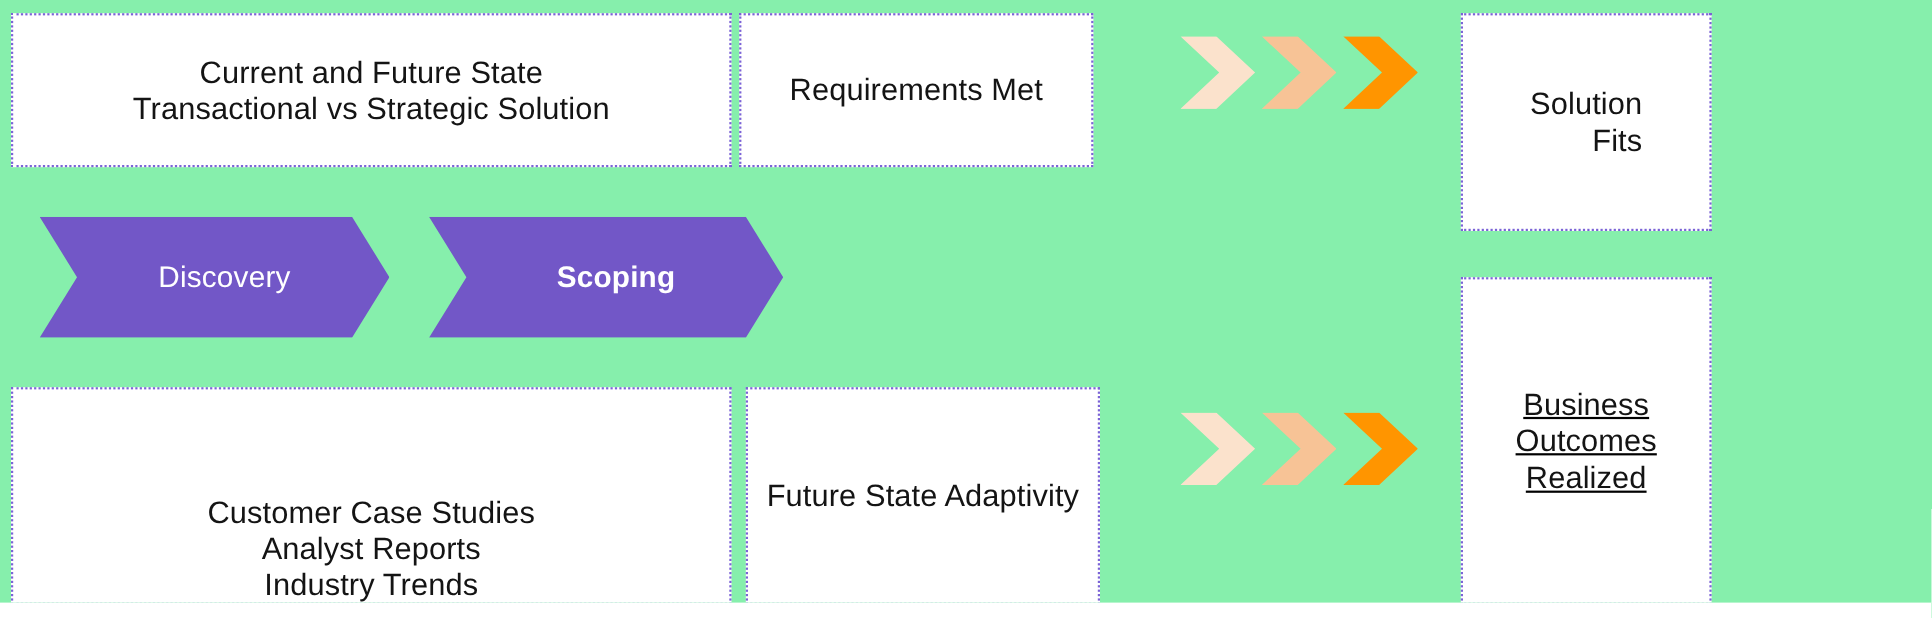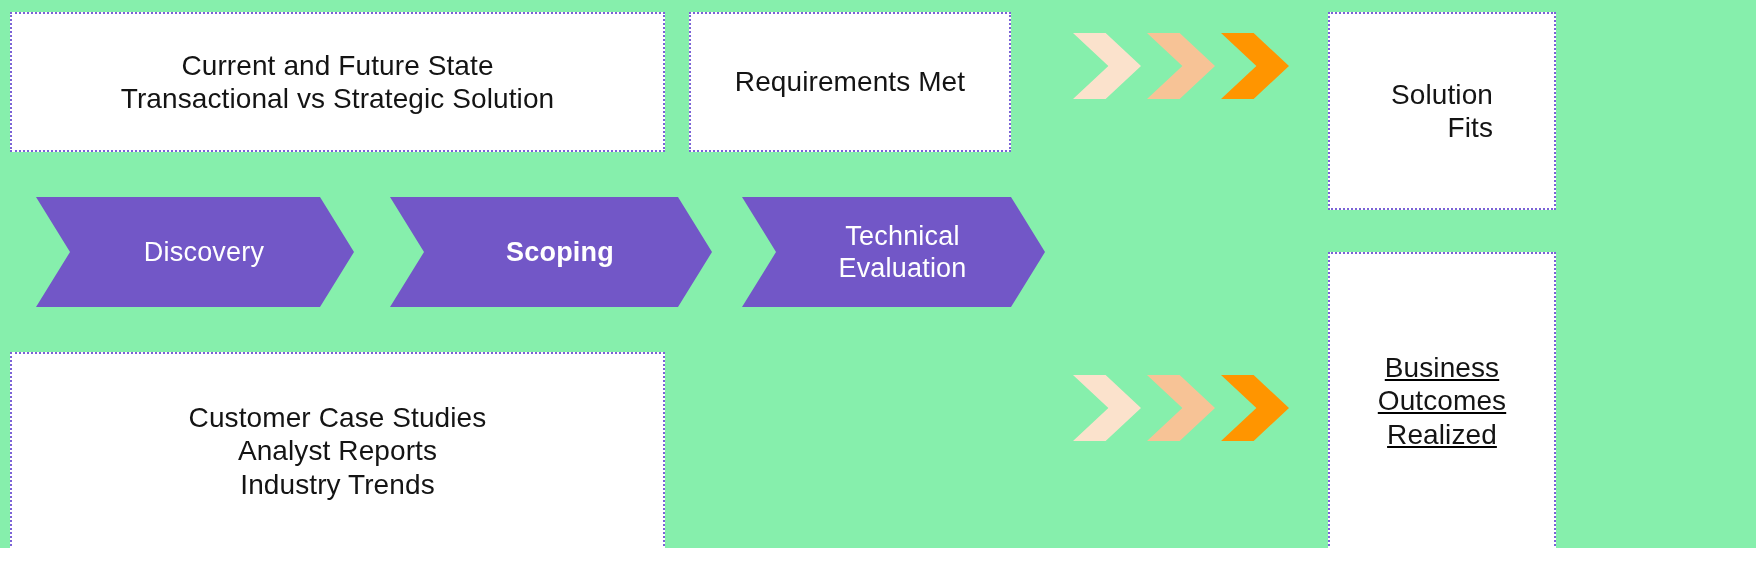--- a/index.html
+++ b/index.html
@@ -31,23 +31,23 @@
   }
   .dbox .dbox-text {
     color: #141414;
     font-size: 28px;
     line-height: 1.18;
     white-space: pre-line;
     letter-spacing: 0.1px;
   }
 
   #box-discovery-top  { left: 10px;   top: 12px;  width: 655px; height: 140px; }
-  #box-scoping-top    { left: 689px;  top: 12px;  width: 322px; height: 140px; align-items: center; }
+  #box-scoping-top    { left: 672px;  top: 12px;  width: 322px; height: 140px; align-items: center; }
   #box-solution-fits  { left: 1328px; top: 12px;  width: 228px; height: 198px; text-align: right; }
-  #box-discovery-bot  { left: 10px;   top: 352px; width: 655px; height: 198px; }
+  #box-discovery-bot  { left: 10px;   top: 352px; width: 655px; height: 198px; align-items: flex-end; }
   #box-scoping-bot    { left: 678px;  top: 352px; width: 322px; height: 198px; }
   #box-business-out   { left: 1328px; top: 252px; width: 228px; height: 298px; text-decoration: underline; }
 
   
   .stage {
     position: absolute;
     top: 197px;
     height: 110px;
     background: var(--stage-color, #7257C7);
     display: flex;
@@ -112,31 +112,30 @@
   </div>
 
   <div class="stage" id="stage-0" style="background: rgb(114, 87, 199);">
     <span class="stage-label">Discovery</span>
   </div>
 
   <div class="stage" id="stage-1" style="background: rgb(114, 87, 199); font-weight: bold;">
     <span class="stage-label">Scoping</span>
   </div>
 
-  <div class="stage" id="stage-2" style="background: rgb(114, 87, 199);">
-    <span class="stage-label">Technical
-Evaluation</span>
-  </div>
 
   <div class="dbox" id="box-discovery-bot" style="border-color: rgb(123, 99, 214);">
     <span class="dbox-text">Customer Case Studies
 Analyst Reports
 Industry Trends</span>
   </div>
 
+  <div class="dbox" id="box-scoping-bot" style="border-color: rgb(123, 99, 214);">
+    <span class="dbox-text">Future State Adaptivity</span>
+  </div>
 
   <div class="chevgroup" id="chevgroup-bot">
     <div class="chev" style="background:#FBE2CC"></div>
     <div class="chev" style="background:#F7C396"></div>
     <div class="chev" style="background:#FF9500"></div>
   </div>
 
   <div class="dbox" id="box-business-out" style="border-color: rgb(123, 99, 214);">
     <span class="dbox-text">Business
 Outcomes

